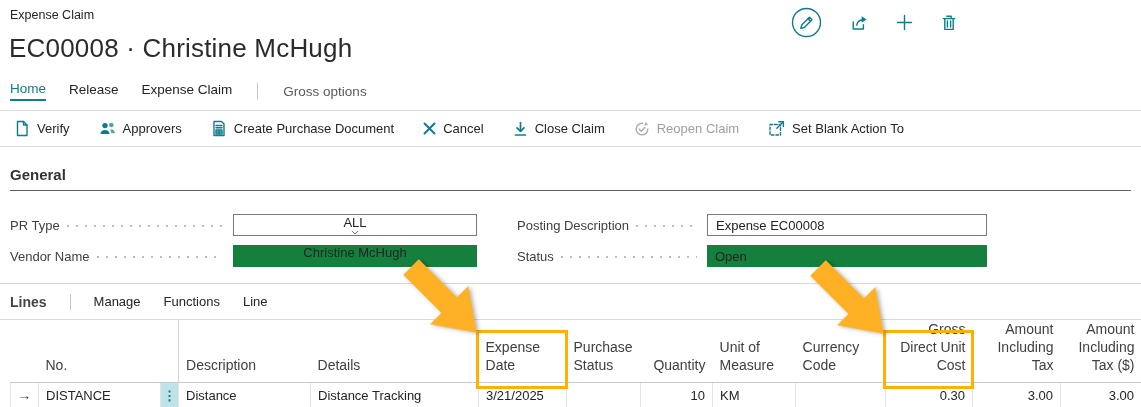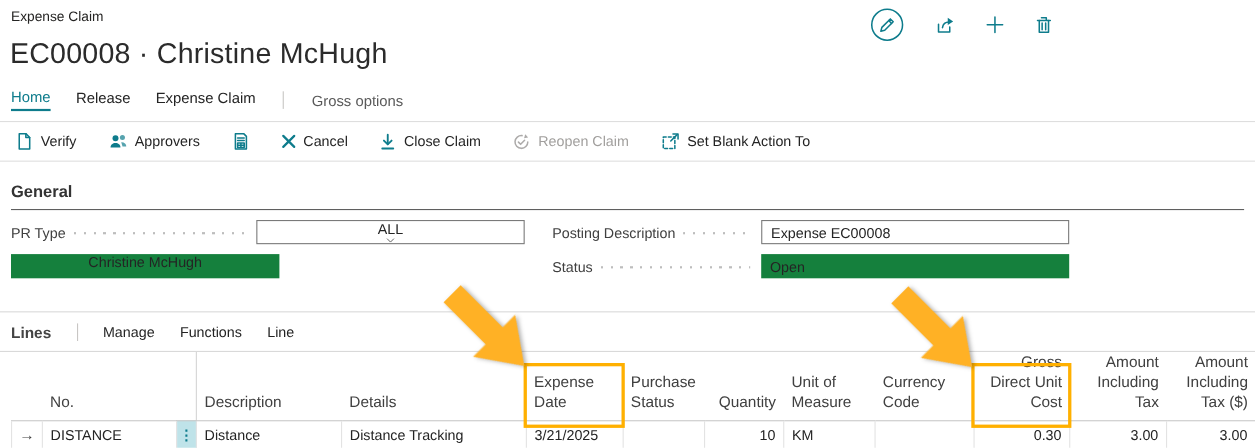--- a/index.html
+++ b/index.html
@@ -24,21 +24,21 @@
   
   .action-bar { margin-top:9px; border-top:1px solid #dedede; border-bottom:1px solid #dedede;
                 display:flex; align-items:center; gap:29px; padding:8px 0 8px 14px; height:37px; }
   .action { display:flex; align-items:center; gap:7px; font-size:13px; color:#242424; cursor:pointer; white-space:nowrap; }
   .action.disabled { color:#A19F9D; cursor:default; }
   .action.disabled svg.teal { stroke:#aDaBa9; stroke:#adabaa; }
   .action.disabled svg .fillteal { fill:#adabaa; }
   
   .section-heading { margin:19px 10px 0 10px; font-size:15px; font-weight:700; color:#333;
                      padding-bottom:7px; border-bottom:1px solid #5f5f5f; }
-  .fields { display:flex; padding-left:10px; margin-top:9px; gap:25px; }
+  .fields { display:flex; padding-left:10px; margin-top:23px; gap:40px; }
   .fcol { display:flex; flex-direction:column; gap:9px; }
   .fcol1 { width:467px; } .fcol2 { width:470px; }
   .field { display:flex; align-items:center; height:22px; }
   .lblwrap { display:flex; align-items:center; flex:0 0 auto; }
   .fcol1 .lblwrap { width:223px; } .fcol2 .lblwrap { width:190px; }
   .flabel { font-size:13px; color:#404040; white-space:nowrap; }
   .leader { flex:1; height:2px; margin:2px 10px 0 7px;
             background-image:repeating-linear-gradient(to right,#bdbdbd 0 2px,transparent 2px 9px); }
   .control { height:22px; font-size:13px; display:flex; align-items:center; padding:0 8px; }
   .fcol1 .control { width:244px;flex-direction:column; } .fcol2 .control { width:280px; }
@@ -132,20 +132,21 @@
       <path class="fillteal" style="opacity:.7" d="M11.2 8.3c2.6-.2 4.6 1.4 4.6 3.9h-3.4z"></path>
     </svg>
     <span>Approvers</span>
   </span>
   <span class="action">
     <svg class="teal" width="16" height="17" viewBox="0 0 16 17">
       <path d="M3 1.5h7.5l2.5 2.5v11.5H3z"></path>
       <path d="M5 5.5h6M5 7.8h6"></path>
       <path d="M5 10h6v4H5zM8 10v4M5 12h6"></path>
     </svg>
+    <span>Create Purchase Document</span>
   </span>
   <span class="action">
     <svg class="teal" width="13" height="13" viewBox="0 0 13 13" style="stroke-width:2">
       <path d="M1.5 1.5l10 10M11.5 1.5l-10 10"></path>
     </svg>
     <span>Cancel</span>
   </span>
   <span class="action">
     <svg class="teal" width="15" height="16" viewBox="0 0 15 16" style="stroke-width:1.7">
       <path d="M7.5 1.5v8.5"></path>
@@ -181,20 +182,24 @@
           <span class="leader"></span>
         </span>
       <span class="control editable">
         <span>ALL</span>
         <svg width="12" height="8" viewBox="0 0 12 8" style="stroke:#505050;fill:none;stroke-width:1.3">
             <path d="M1 1.5l5 5 5-5"></path>
           </svg>
       </span>
     </div>
     <div class="field">
+      <span class="lblwrap">
+          <span class="flabel">Vendor Name</span>
+          <span class="leader"></span>
+        </span>
       <span class="control readonly">Christine McHugh</span>
     </div>
   </div>
   <div class="fcol fcol2">
     <div class="field">
       <span class="lblwrap">
           <span class="flabel">Posting Description</span>
           <span class="leader"></span>
         </span>
       <span class="control editable">

